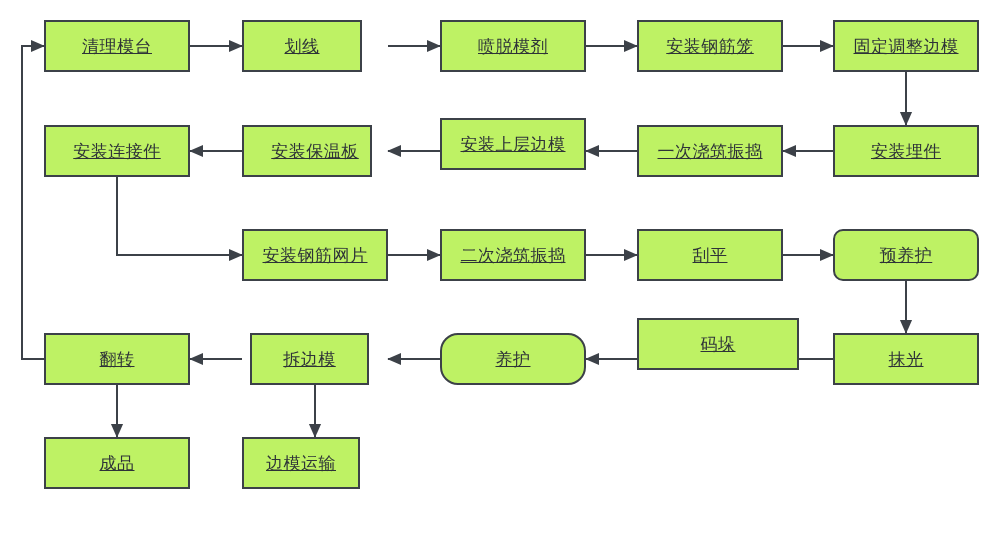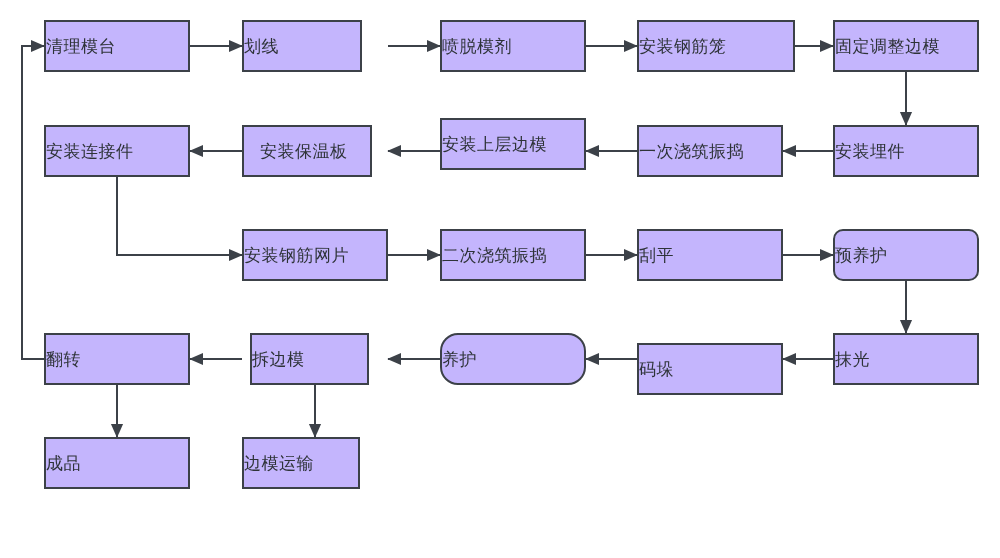--- a/index.html
+++ b/index.html
@@ -23,30 +23,31 @@
     left: 0;
     top: 0;
     width: 1000px;
     height: 558px;
     pointer-events: none;
   }
   .node {
     position: absolute;
     box-sizing: border-box;
     border: 2px solid #3c4148;
-    background: #c4b5fd;
+    background: #bef264;
     display: flex;
     align-items: center;
-    justify-content: flex-start;
+    justify-content: center;
     color: #2e3338;
     font-size: 17px;
     line-height: 1;
     letter-spacing: 0.5px;
     white-space: nowrap;
     user-select: none;
+    text-decoration: underline;
   }
   .caption {
     position: absolute;
     color: #3b4046;
     font-size: 23px;
     line-height: 1;
     white-space: nowrap;
     letter-spacing: 0.3px;
   }
 </style>
@@ -89,21 +90,21 @@
   <div id="nodes-layer">
       <div class="node" style="left: 44px; top: 20px; width: 146px; height: 52px;">
         <span>清理模台</span>
       </div>
       <div class="node" style="left: 242px; top: 20px; width: 120px; height: 52px;">
         <span>划线</span>
       </div>
       <div class="node" style="left: 440px; top: 20px; width: 146px; height: 52px;">
         <span>喷脱模剂</span>
       </div>
-      <div class="node" style="left: 637px; top: 20px; width: 158px; height: 52px;">
+      <div class="node" style="left: 637px; top: 20px; width: 146px; height: 52px;">
         <span>安装钢筋笼</span>
       </div>
       <div class="node" style="left: 833px; top: 20px; width: 146px; height: 52px;">
         <span>固定调整边模</span>
       </div>
       <div class="node" style="left: 833px; top: 125px; width: 146px; height: 52px;">
         <span>安装埋件</span>
       </div>
       <div class="node" style="left: 637px; top: 125px; width: 146px; height: 52px;">
         <span>一次浇筑振捣</span>
@@ -125,21 +126,21 @@
       </div>
       <div class="node" style="left: 637px; top: 229px; width: 146px; height: 52px;">
         <span>刮平</span>
       </div>
       <div class="node" style="left: 833px; top: 229px; width: 146px; height: 52px; border-radius: 10px;">
         <span>预养护</span>
       </div>
       <div class="node" style="left: 833px; top: 333px; width: 146px; height: 52px;">
         <span>抹光</span>
       </div>
-      <div class="node" style="left: 637px; top: 343px; width: 146px; height: 52px;">
+      <div class="node" style="left: 637px; top: 318px; width: 162px; height: 52px;">
         <span>码垛</span>
       </div>
       <div class="node" style="left: 440px; top: 333px; width: 146px; height: 52px; border-radius: 18px;">
         <span>养护</span>
       </div>
       <div class="node" style="left: 242px; top: 333px; width: 119px; height: 52px; margin-left: 8px;">
         <span>拆边模</span>
       </div>
       <div class="node" style="left: 44px; top: 333px; width: 146px; height: 52px;">
         <span>翻转</span>

